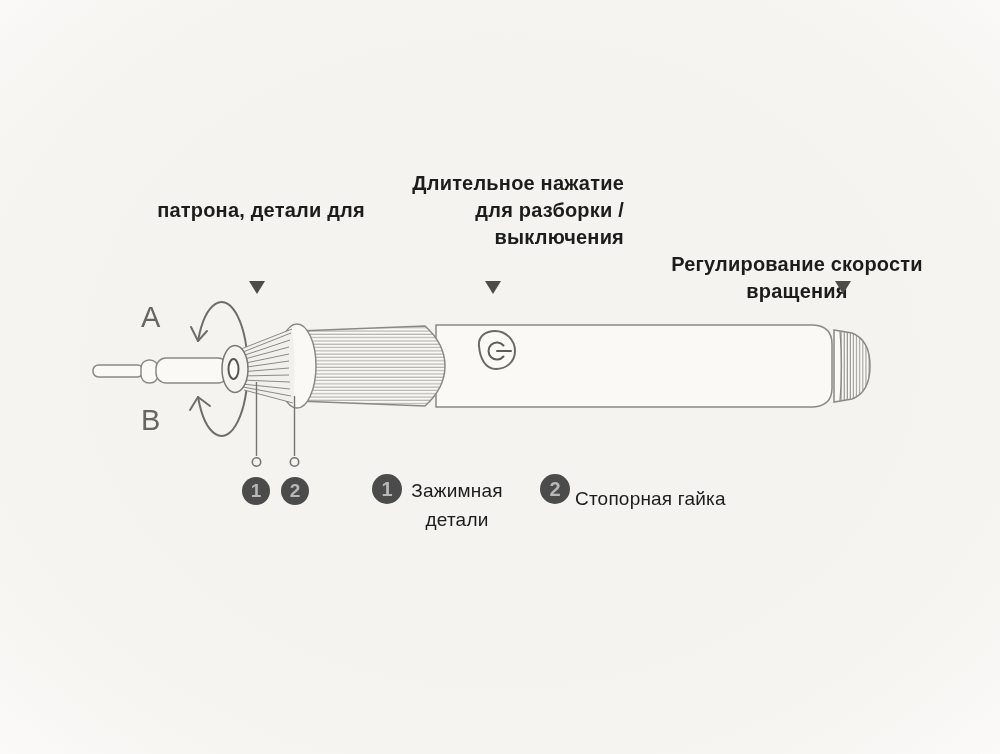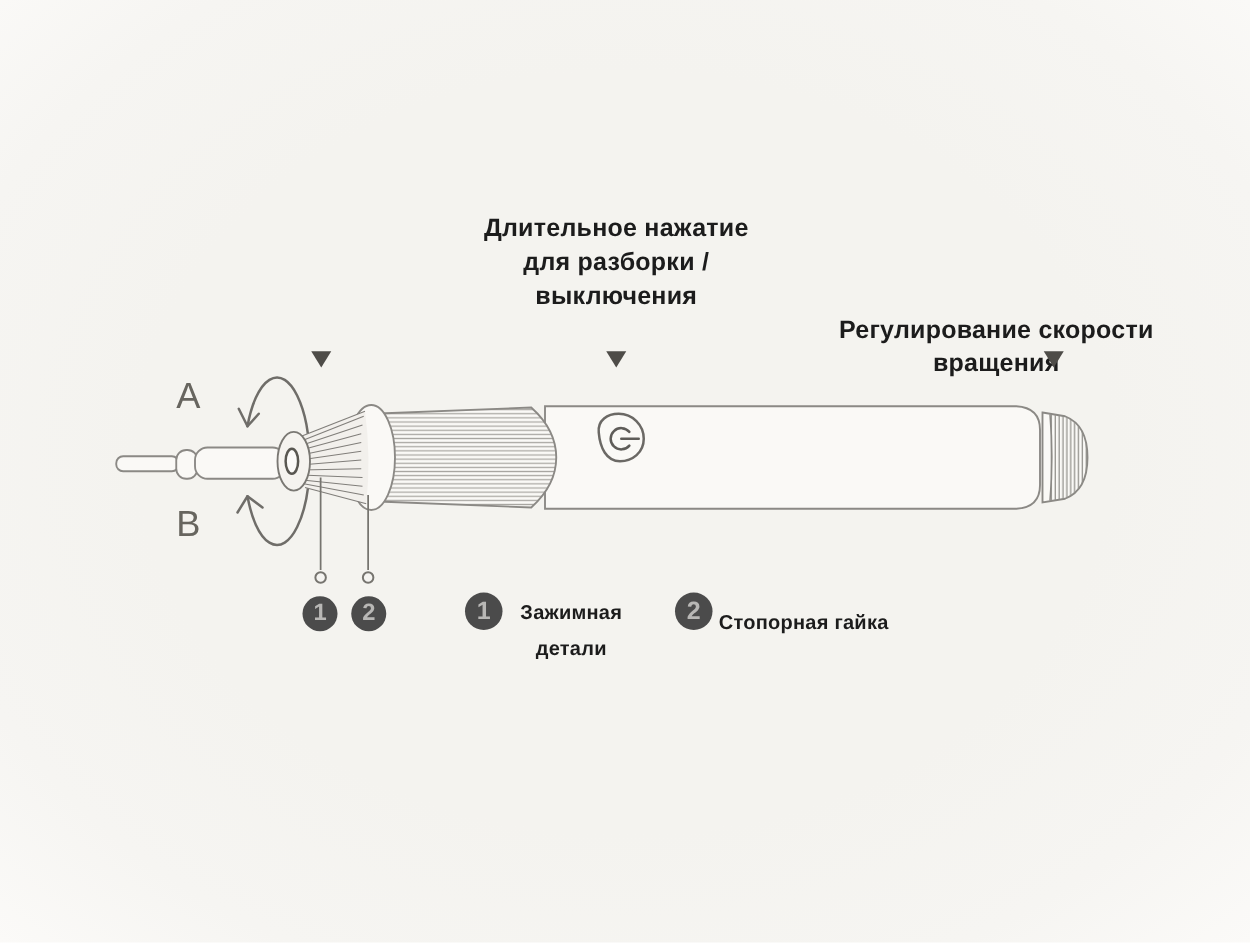--- a/index.html
+++ b/index.html
@@ -39,38 +39,39 @@
     width:28px;height:28px;
     border-radius:50%;
     background:#4b4b4b;
     color:#b8b7b5;
     font-size:19px;font-weight:700;
     display:flex;align-items:center;justify-content:center;
   }
   .badge.lg{width:30px;height:30px;font-size:20px;}
   .legend-text{
     position:absolute;
-    font-weight:700;
-    font-size:16px;
+    font-weight:400;
+    font-size:19px;
     line-height:29px;
     color:#1c1c1c;
     letter-spacing:0.2px;
   }
   .legend-text.center{width:106px;text-align:center;}
   .legend-text span{display:block;}
   svg{position:absolute;left:0;top:0;}
 </style>
 </head>
 <body>
 
 <div class="stage">
 
   <div class="label" style="left:130px;top:197px;">
+    <span>патрона, детали для</span>
   </div>
-  <div class="label" style="left:362px;top:170px;">
+  <div class="label" style="left:362px;top:170px;text-align:right;">
     <span>Длительное нажатие</span>
     <span>для разборки /</span>
     <span>выключения</span>
   </div>
   <div class="label" style="left:666px;top:223px;margin-top:28px;">
     <span>Регулирование скорости</span>
     <span>вращения</span>
   </div>
 
   <div class="tri" style="left:249px;top:281px;"></div>

